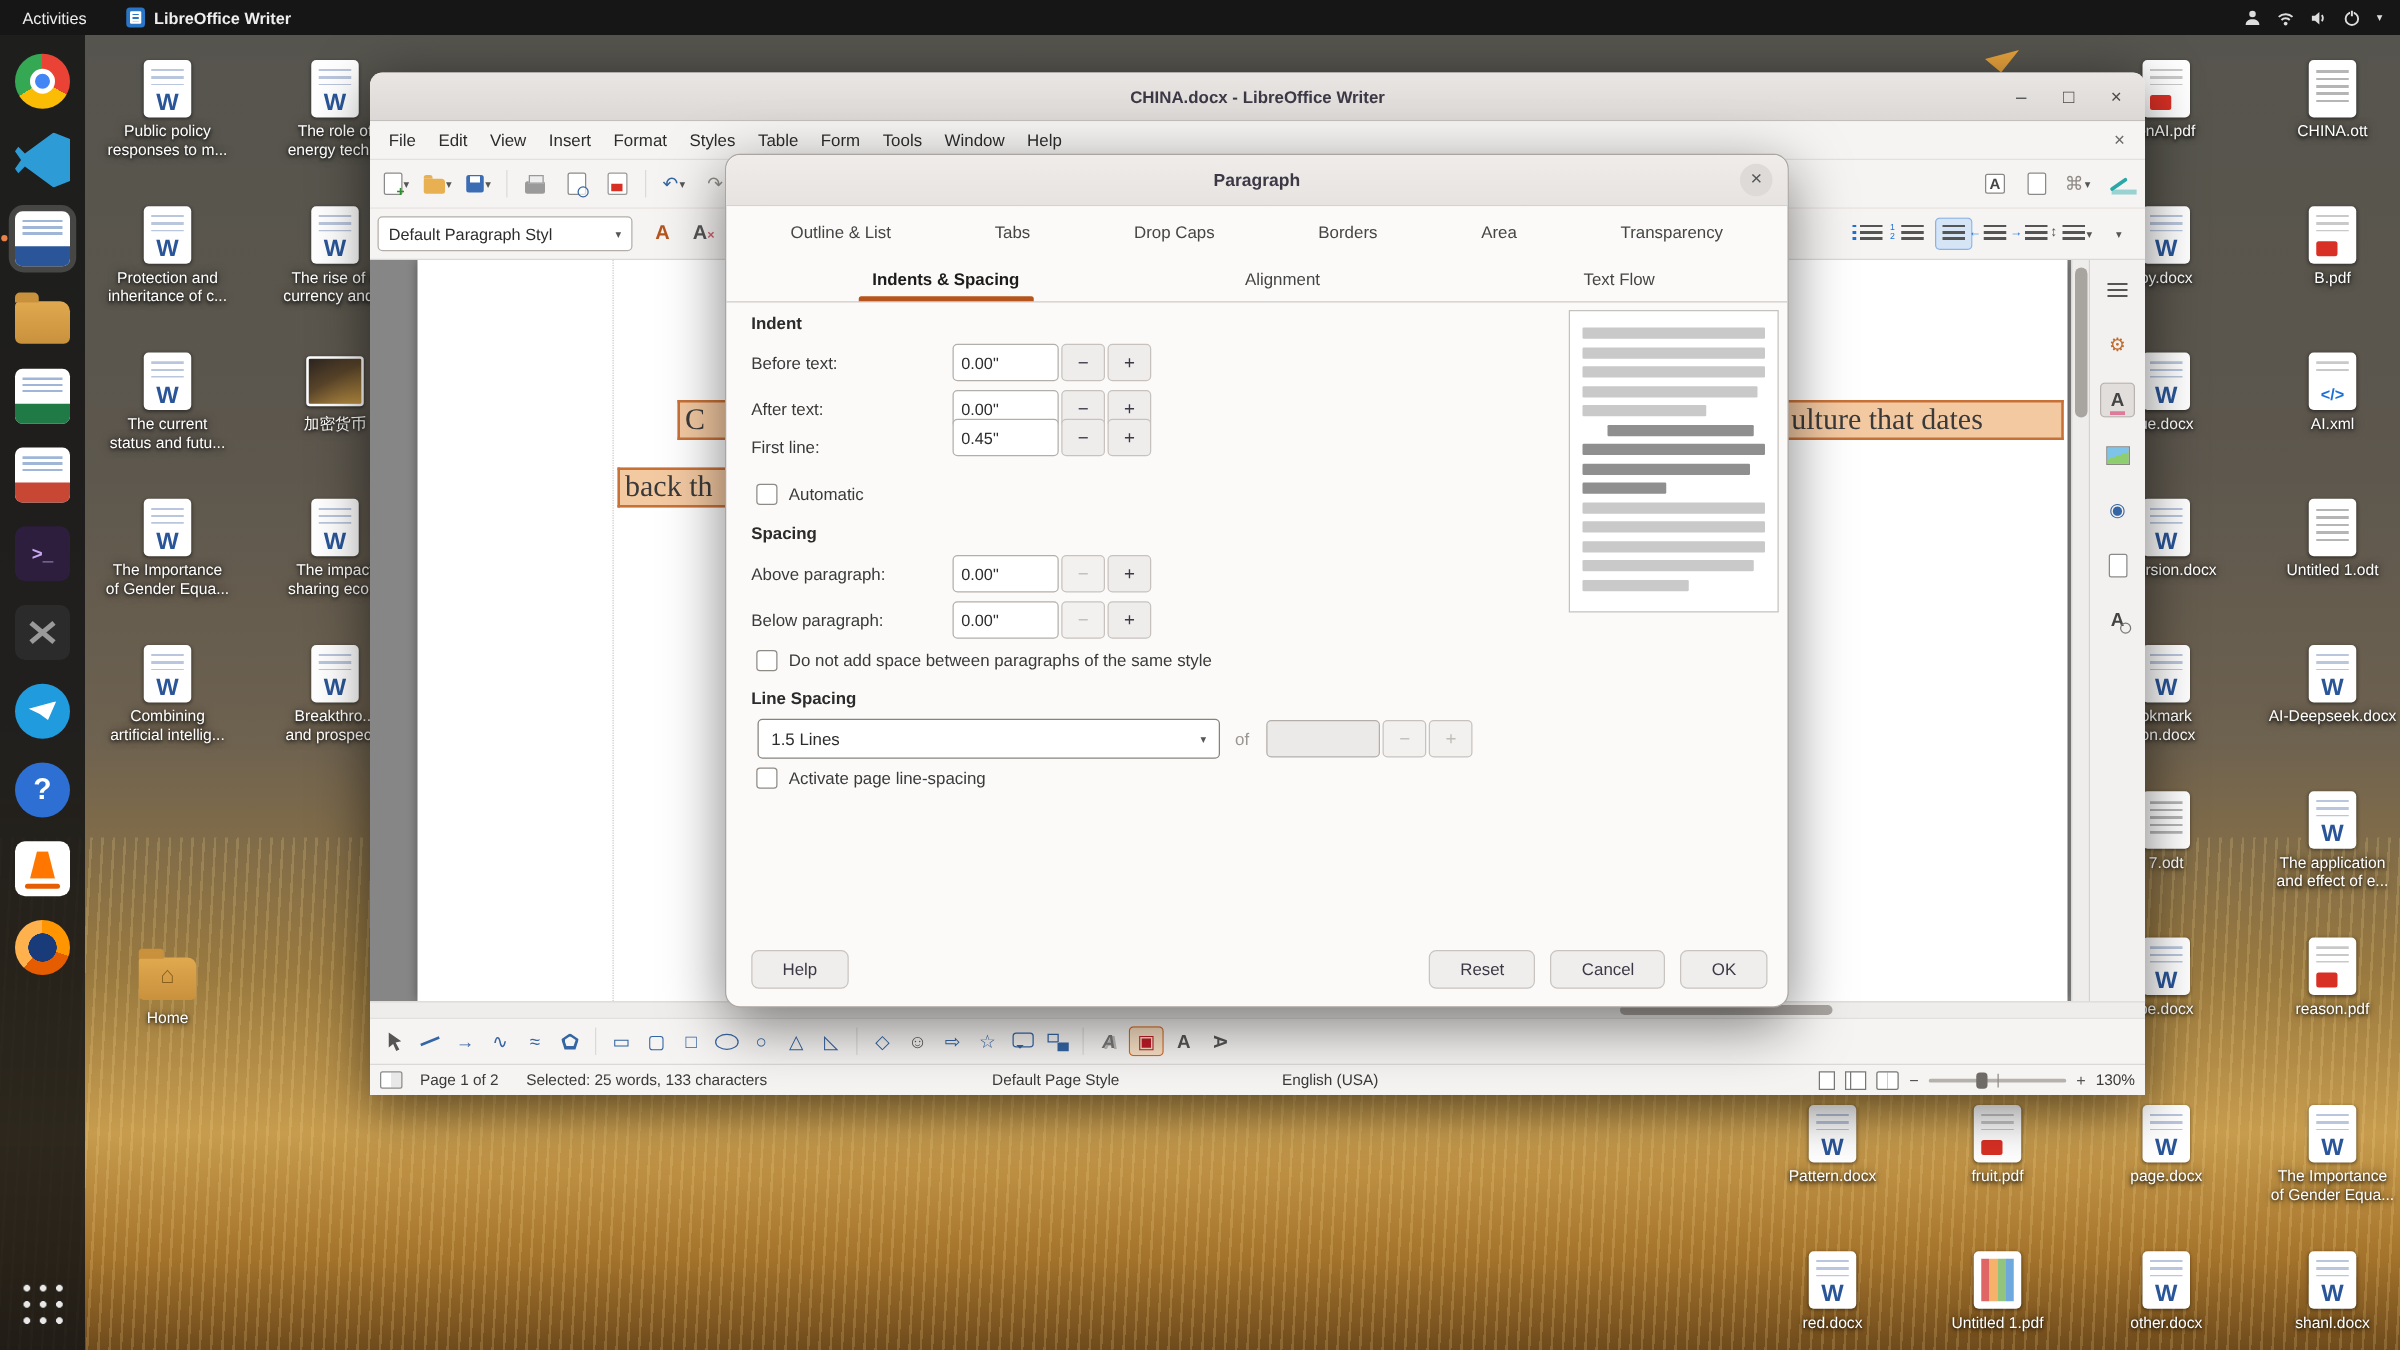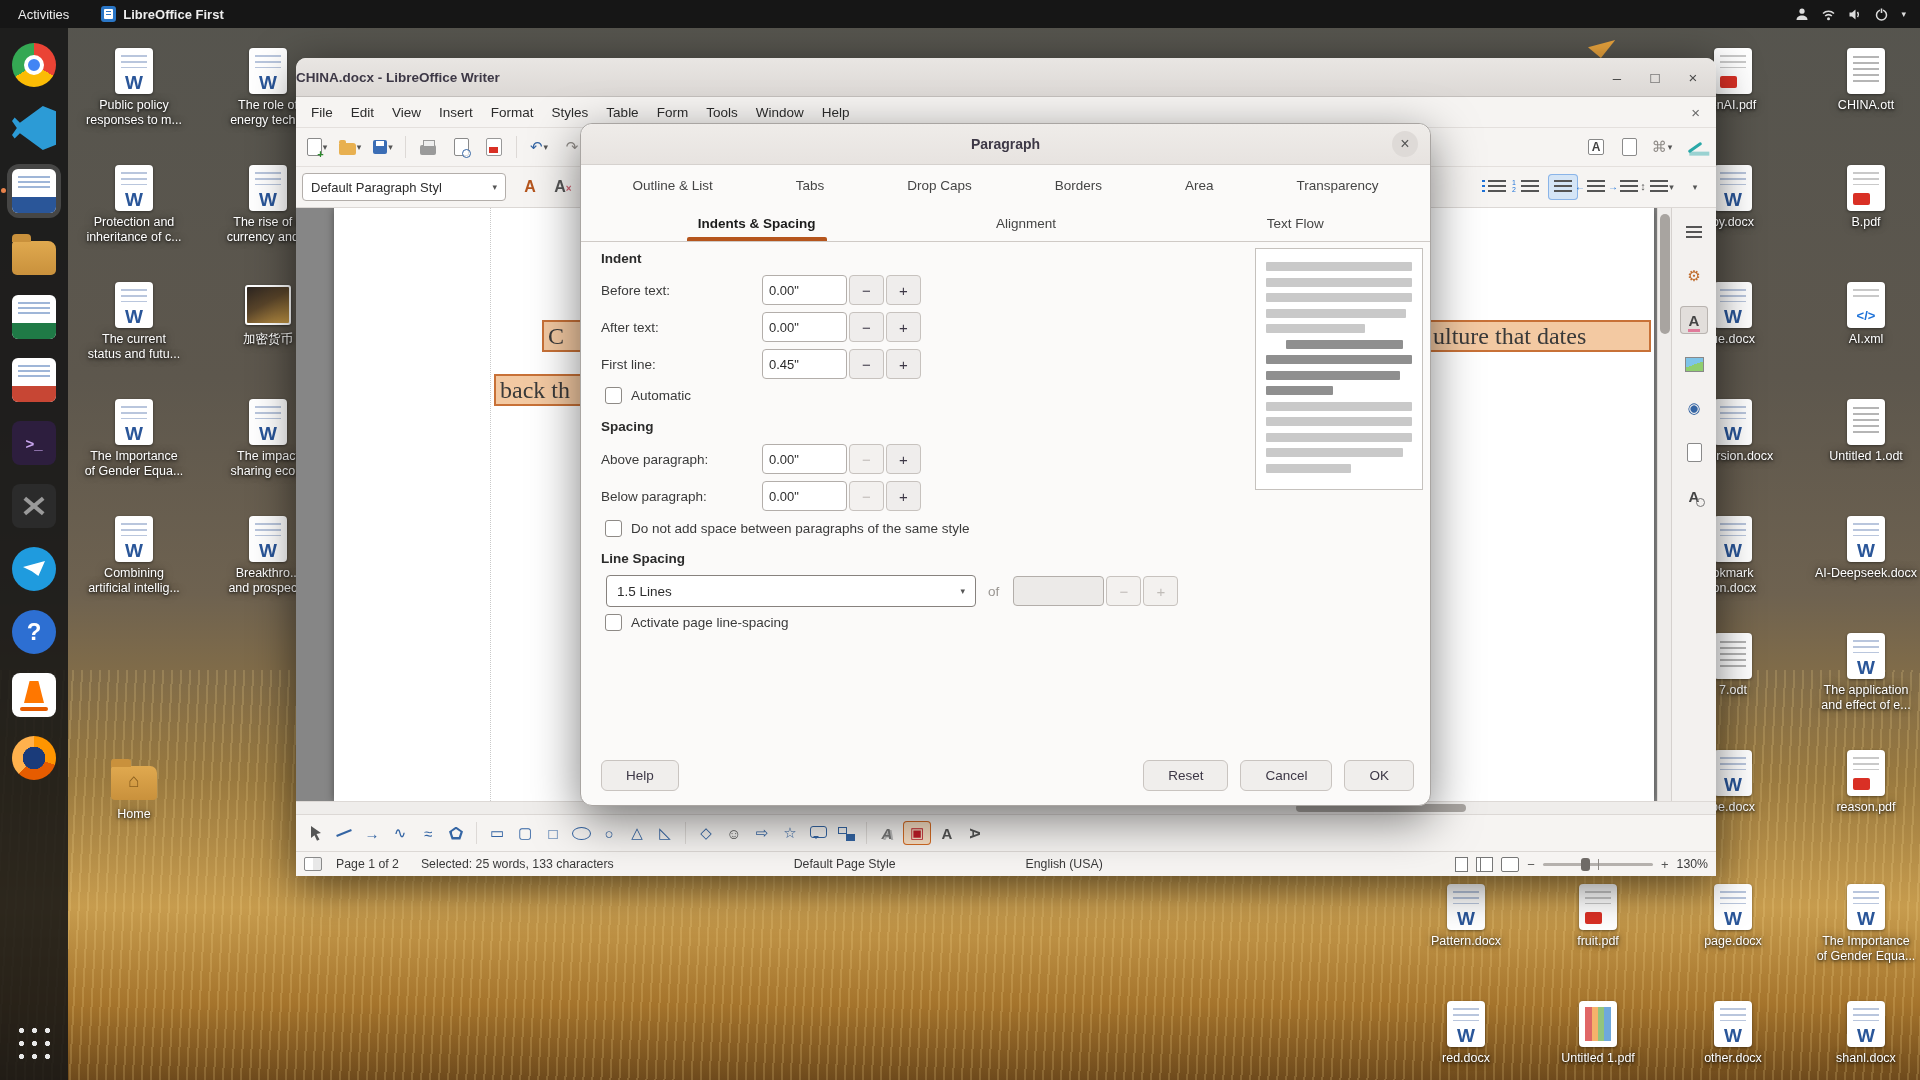--- a/index.html
+++ b/index.html
@@ -61,21 +61,21 @@
   .g-xml::before{content:'';position:absolute;left:6px;right:6px;top:7px;height:10px;background:repeating-linear-gradient(180deg,#c9c9c9 0 2px,transparent 2px 6px);}
   .g-xml::after{content:'</>';position:absolute;bottom:5px;left:0;right:0;color:#1c71d8;font-weight:700;font-size:13px;}
   .g-pdfimg::after{content:'';position:absolute;inset:6px;background:linear-gradient(90deg,#e06666 0 25%,#f6b26b 25% 50%,#93c47d 50% 75%,#6fa8dc 75% 100%);}
   .g-img{width:46px;height:36px;border:2px solid #fff;border-radius:3px;background:linear-gradient(150deg,#2b2420 0%,#5a452a 45%,#c89a46 100%);box-shadow:0 1px 3px rgba(0,0,0,.5);margin-bottom:3px;}
   .g-folder{width:46px;height:34px;background:linear-gradient(#e0a94f,#c9913c);border-radius:3px 7px 4px 4px;position:relative;margin-bottom:3px;}
   .g-folder::before{content:'';position:absolute;top:-7px;left:0;width:20px;height:8px;background:#c9913c;border-radius:3px 3px 0 0;}
   .g-folder::after{content:'⌂';position:absolute;left:0;right:0;top:4px;text-align:center;color:#8a5f1e;font-size:19px;}
   .wp-arrow{position:absolute;left:1588px;top:38px;width:26px;height:20px;background:#e8a33d;clip-path:polygon(0 55%,100% 0,55% 100%);transform:rotate(8deg);z-index:2;}
   
   .window{position:absolute;left:296px;top:58px;width:1420px;height:818px;background:#f6f4f2;border-radius:10px 10px 0 0;box-shadow:0 10px 44px rgba(0,0,0,.55);z-index:10;display:flex;flex-direction:column;}
-  .titlebar{height:38px;background:linear-gradient(#e9e6e3,#dcd8d5);border-bottom:1px solid #c3bfbc;border-radius:10px 10px 0 0;display:flex;align-items:center;position:relative;flex:0 0 auto;}
+  .titlebar{height:38px;background:linear-gradient(#e9e6e3,#dcd8d5);border-bottom:1px solid #c3bfbc;border-radius:10px 10px 0 0;display:flex;align-items:center;justify-content:center;position:relative;flex:0 0 auto;}
   .wtitle{font-size:13.5px;font-weight:700;color:#3d3846;}
   .wbtns{position:absolute;right:12px;top:0;bottom:0;display:flex;align-items:center;gap:16px;color:#4a4a4a;font-size:15px;}
   .wbtn{width:22px;height:22px;display:flex;align-items:center;justify-content:center;border-radius:50%;}
   .menubar{height:30px;display:flex;align-items:center;padding:0 6px;font-size:13.5px;color:#2c2c2c;flex:0 0 auto;position:relative;}
   .menu-item{padding:3px 9px;border-radius:4px;}
   .docclose{margin-left:auto;color:#6a6a6a;font-size:15px;padding:0 10px;}
   .toolbar{display:flex;align-items:center;padding:0 6px;gap:3px;flex:0 0 auto;background:#f6f4f2;}
   .t1{height:38px;border-top:1px solid #e4e0dd;border-bottom:1px solid #e4e0dd;}
   .t2{height:40px;border-bottom:1px solid #dcd8d5;}
   .ti{min-width:26px;height:26px;border-radius:4px;display:flex;align-items:center;justify-content:center;gap:1px;padding:0 2px;}
@@ -189,21 +189,21 @@
 </head>
 <body>
 
 <div id="screen">
 
   <div class="wp-arrow"></div>
 
   <div class="topbar">
     <span class="tb-activities">Activities</span>
     <span class="wmini"></span>
-    <span class="tb-app">LibreOffice First</span>
+    <span class="tb-app">LibreOffice Writer</span>
     <span class="tb-tray">
       <svg width="14" height="14">
           <circle cx="7" cy="4.2" r="2.6" fill="#ddd"></circle>
           <path d="M1.5 13c0-3 2.4-4.6 5.5-4.6s5.5 1.6 5.5 4.6z" fill="#ddd"></path>
         </svg>
       <svg width="15" height="13">
           <path d="M2 5.5a8 8 0 0 1 11 0" stroke="#ddd" fill="none" stroke-width="1.6"></path>
           <path d="M4.2 8a4.6 4.6 0 0 1 6.6 0" stroke="#ddd" fill="none" stroke-width="1.6"></path>
           <circle cx="7.5" cy="10.8" r="1.5" fill="#ddd"></circle>
         </svg>
@@ -709,21 +709,21 @@
       <input class="fin" value="0.00&quot;" style="">
       <span class="spin">−</span>
       <span class="spin">+</span>
     </div>
     <div class="drow" style="top:187px;">
       <span class="flabel">After text:</span>
       <input class="fin" value="0.00&quot;" style="">
       <span class="spin">−</span>
       <span class="spin">+</span>
     </div>
-    <div class="drow" style="top:224px;">
+    <div class="drow" style="top:209px;align-items:flex-end;">
       <span class="flabel">First line:</span>
       <input class="fin" value="0.45&quot;" style="">
       <span class="spin">−</span>
       <span class="spin">+</span>
     </div>
     <div class="crow" style="top:260px;">
       <span class="cb"></span>
       <span class="cbl">Automatic</span>
     </div>
 

